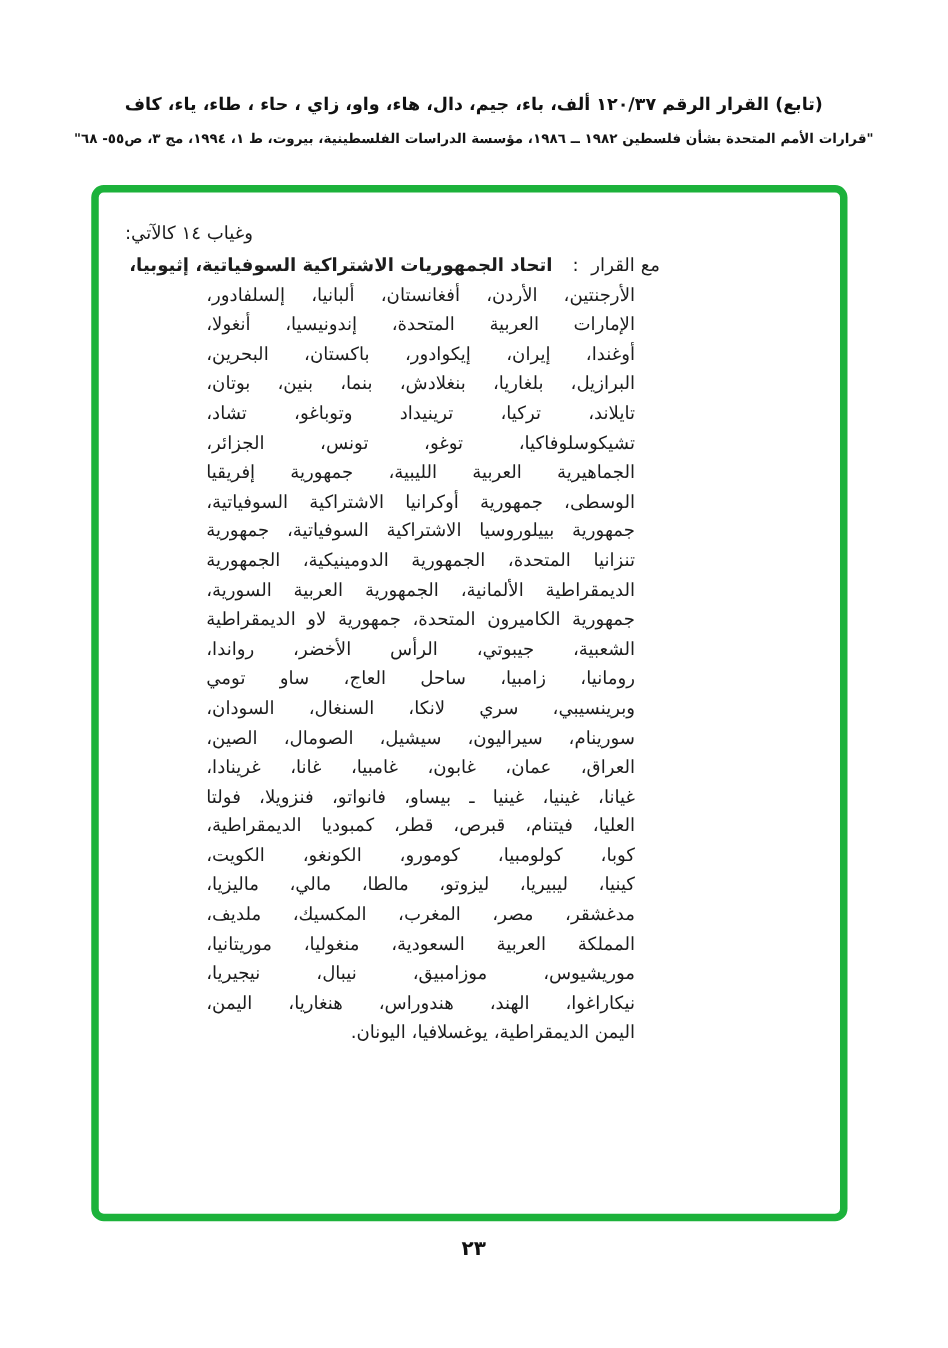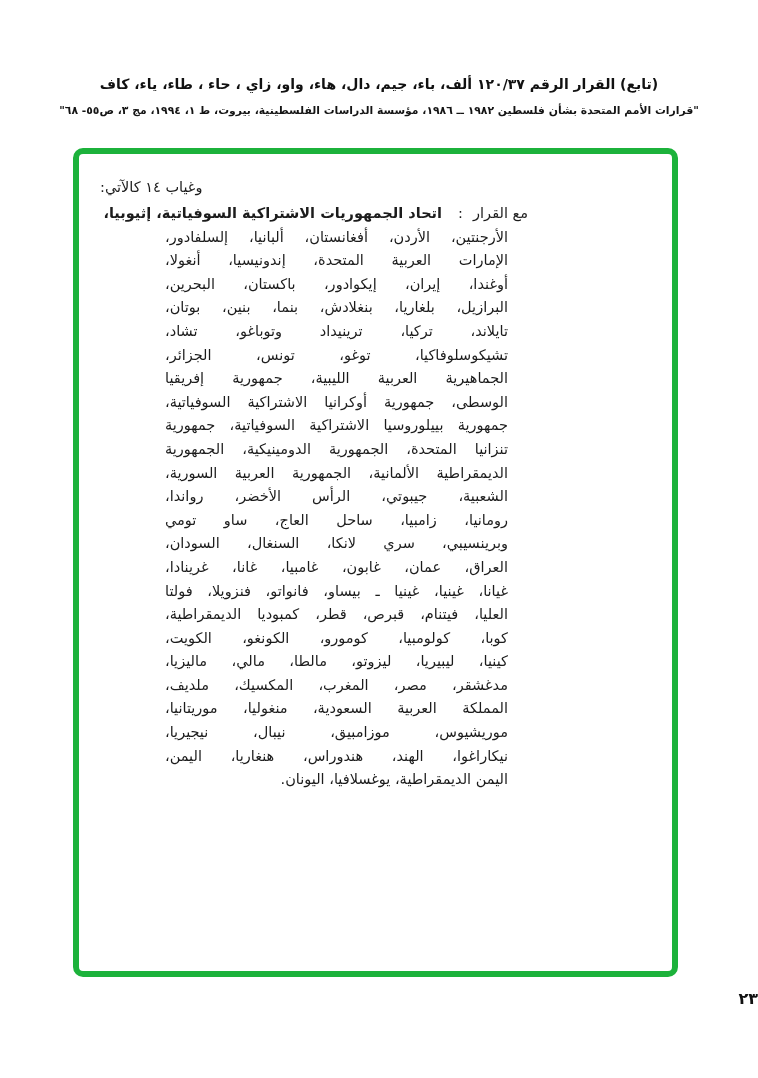--- a/index.html
+++ b/index.html
@@ -74,21 +74,21 @@
     text-align: justify;
     text-align-last: justify;
     text-justify: inter-word;
     white-space: nowrap;
   }
   .countries .country-line:first-child { margin-right: 66px; font-weight: bold; }
   .countries .country-line:last-child { text-align-last: right; }
   .page-number {
     position: absolute;
     top: 989px; left: 0; right: 0;
-    text-align: right;
+    text-align: center;
     font-size: 16px;
     font-weight: bold;
     color: #111111;
     letter-spacing: 2px;
   }
 </style>
 </head>
 <body>
 
 <div class="header-title">(تابع) القرار الرقم ١٢٠/٣٧ ألف، باء، جيم، دال، هاء، واو، زاي ، حاء ، طاء، ياء، كاف</div>
@@ -110,23 +110,25 @@
     <div class="country-line">الإمارات العربية المتحدة، إندونيسيا، أنغولا،</div>
     <div class="country-line">أوغندا، إيران، إيكوادور، باكستان، البحرين،</div>
     <div class="country-line">البرازيل، بلغاريا، بنغلادش، بنما، بنين، بوتان،</div>
     <div class="country-line">تايلاند، تركيا، ترينيداد وتوباغو، تشاد،</div>
     <div class="country-line">تشيكوسلوفاكيا، توغو، تونس، الجزائر،</div>
     <div class="country-line">الجماهيرية العربية الليبية، جمهورية إفريقيا</div>
     <div class="country-line">الوسطى، جمهورية أوكرانيا الاشتراكية السوفياتية،</div>
     <div class="country-line">جمهورية بييلوروسيا الاشتراكية السوفياتية، جمهورية</div>
     <div class="country-line">تنزانيا المتحدة، الجمهورية الدومينيكية، الجمهورية</div>
     <div class="country-line">الديمقراطية الألمانية، الجمهورية العربية السورية،</div>
+    <div class="country-line">جمهورية الكاميرون المتحدة، جمهورية لاو الديمقراطية</div>
     <div class="country-line">الشعبية، جيبوتي، الرأس الأخضر، رواندا،</div>
     <div class="country-line">رومانيا، زامبيا، ساحل العاج، ساو تومي</div>
     <div class="country-line">وبرينسيبي، سري لانكا، السنغال، السودان،</div>
+    <div class="country-line">سورينام، سيراليون، سيشيل، الصومال، الصين،</div>
     <div class="country-line">العراق، عمان، غابون، غامبيا، غانا، غرينادا،</div>
     <div class="country-line">غيانا، غينيا، غينيا ـ بيساو، فانواتو، فنزويلا، فولتا</div>
     <div class="country-line">العليا، فيتنام، قبرص، قطر، كمبوديا الديمقراطية،</div>
     <div class="country-line">كوبا، كولومبيا، كومورو، الكونغو، الكويت،</div>
     <div class="country-line">كينيا، ليبيريا، ليزوتو، مالطا، مالي، ماليزيا،</div>
     <div class="country-line">مدغشقر، مصر، المغرب، المكسيك، ملديف،</div>
     <div class="country-line">المملكة العربية السعودية، منغوليا، موريتانيا،</div>
     <div class="country-line">موريشيوس، موزامبيق، نيبال، نيجيريا،</div>
     <div class="country-line">نيكاراغوا، الهند، هندوراس، هنغاريا، اليمن،</div>
     <div class="country-line">اليمن الديمقراطية، يوغسلافيا، اليونان.</div>

